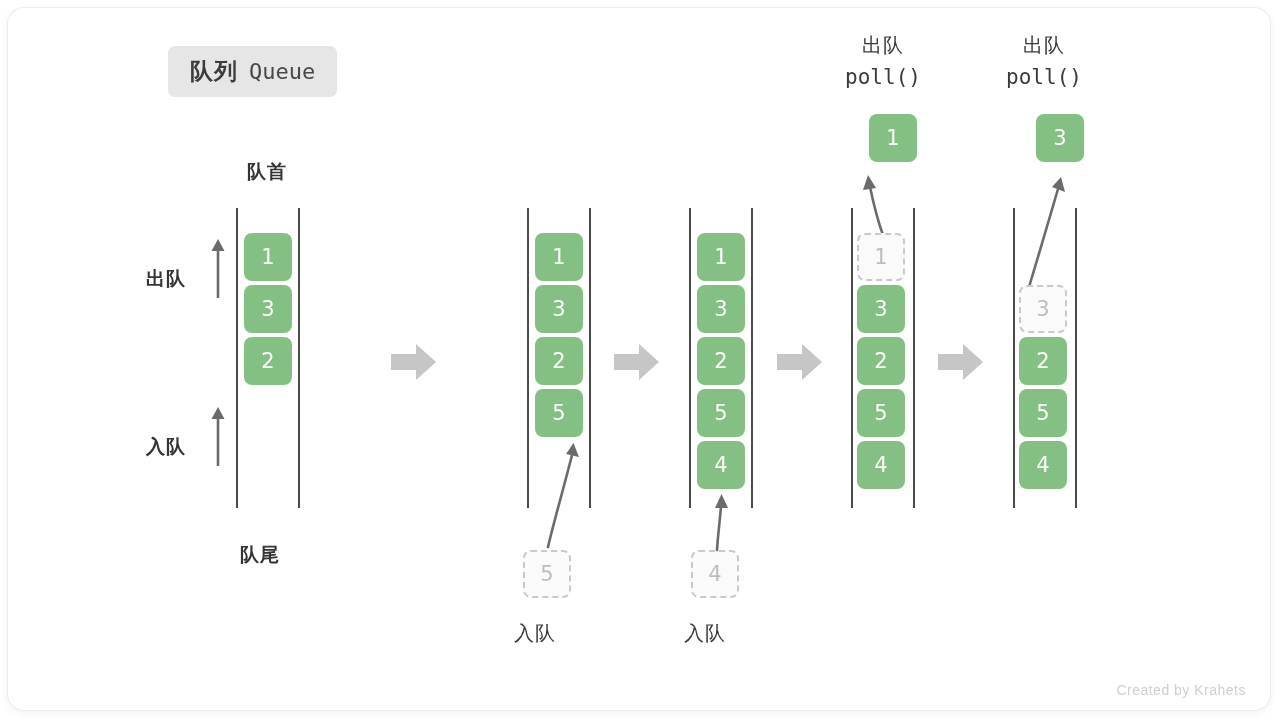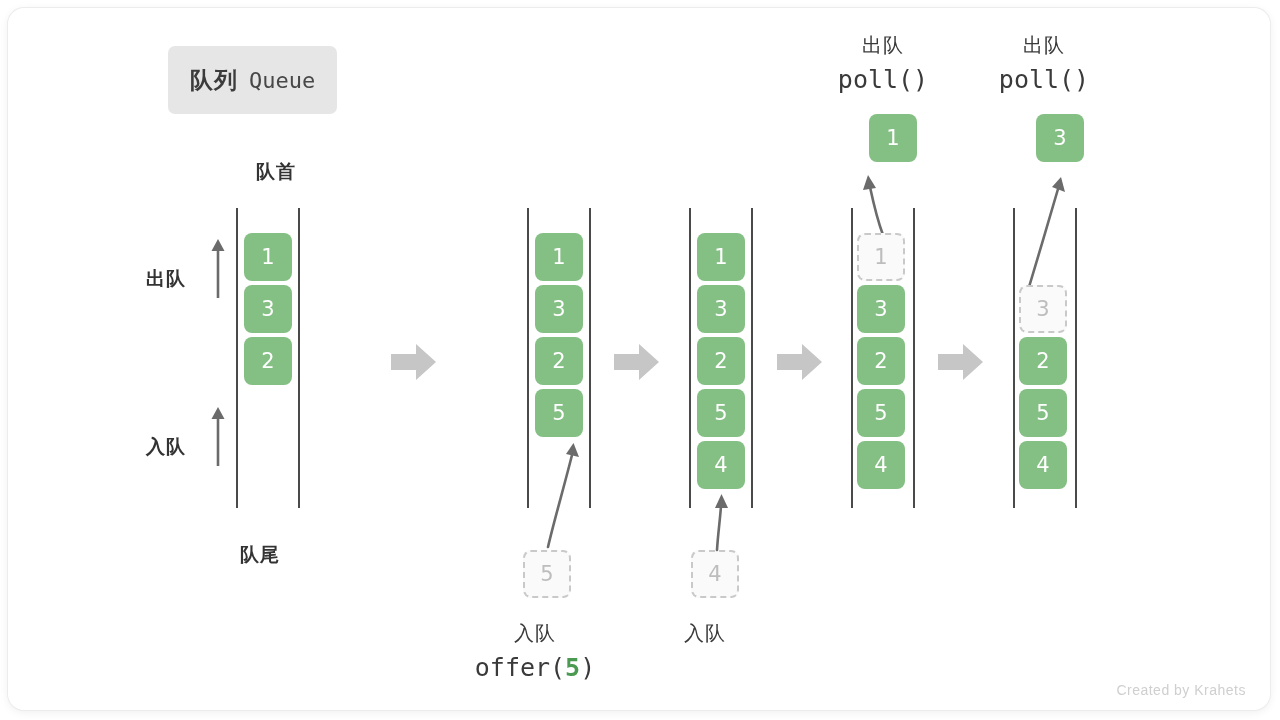--- a/index.html
+++ b/index.html
@@ -31,21 +31,21 @@
     box-sizing: border-box;
   }
 
   .abs { position: absolute; }
 
   
   .title-badge {
     position: absolute;
     left: 168px;
     top: 46px;
-    height: 68px;
+    height: 51px;
     padding: 0 22px;
     background: #e6e6e6;
     border-radius: 7px;
     display: flex;
     align-items: center;
     gap: 11px;
     box-sizing: border-box;
     justify-content: flex-end;
   }
   .title-cn {
@@ -77,21 +77,21 @@
   }
   .op-label .op-cn {
     display: block;
     font-size: 20px;
     color: #3a3a3a;
     letter-spacing: 1px;
   }
   .op-label .op-code {
     display: block;
     font-family: "DejaVu Sans Mono", "Liberation Mono", monospace;
-    font-size: 25px;
+    font-size: 21px;
     color: #3a3a3a;
     white-space: pre;
   }
   .op-label .op-code .num { color: #4a9a52; font-weight: bold; }
 
   
   .rail {
     position: absolute;
     width: 2px;
     background: #4a4a4a;
@@ -155,21 +155,21 @@
 <body>
 
 <div id="canvas">
   <div class="card"></div>
 
   <div class="title-badge">
     <span class="title-cn">队列</span>
     <span class="title-en">Queue</span>
   </div>
 
-  <div class="lbl-cn-bold" style="left:256px; top:159px;">队首</div>
+  <div class="lbl-cn-bold" style="left:247px; top:159px;">队首</div>
   <div class="lbl-cn-bold" style="left:240px; top:542px;">队尾</div>
 
   <div class="lbl-cn-bold" style="left:146px; top:266px;">出队</div>
   <div class="tick-arrow" style="left:207px; top:236px;">
     <svg width="22" height="64" viewBox="0 0 22 64">
       <line x1="11" y1="62" x2="11" y2="12" stroke="#6b6b6b" stroke-width="2.6"></line>
       <path d="M11 3 L17.5 15 L4.5 15 Z" fill="#6b6b6b"></path>
     </svg>
   </div>
 
@@ -205,21 +205,20 @@
 
     <div class="box ghost" style="left:523px; top:550px;">5</div>
 
     <svg class="motion" style="left:520px; top:425px;" width="90" height="130" viewBox="0 0 90 130">
       <path d="M28 122 C 34 96, 44 62, 52 30" stroke="#6b6b6b" stroke-width="2.6" fill="none" stroke-linecap="round"></path>
       <path d="M53.5 18 L59 32 L46 29 Z" fill="#6b6b6b"></path>
     </svg>
 
     <div class="op-label" style="left:445px; top:618px; width:180px;">
       <span class="op-cn">入队</span>
-      <span class="op-code"><span>offer(</span><span class="num">5</span><span>)</span></span>
     </div>
   </div>
 
   <div class="flow-arrow" style="left:614px; top:342px;">
     <svg width="46" height="40" viewBox="0 0 46 40">
       <path d="M0 12 L25 12 L25 2 L45 20 L25 38 L25 28 L0 28 Z" fill="#c6c6c6"></path>
     </svg>
   </div>
 
   <div class="abs">

